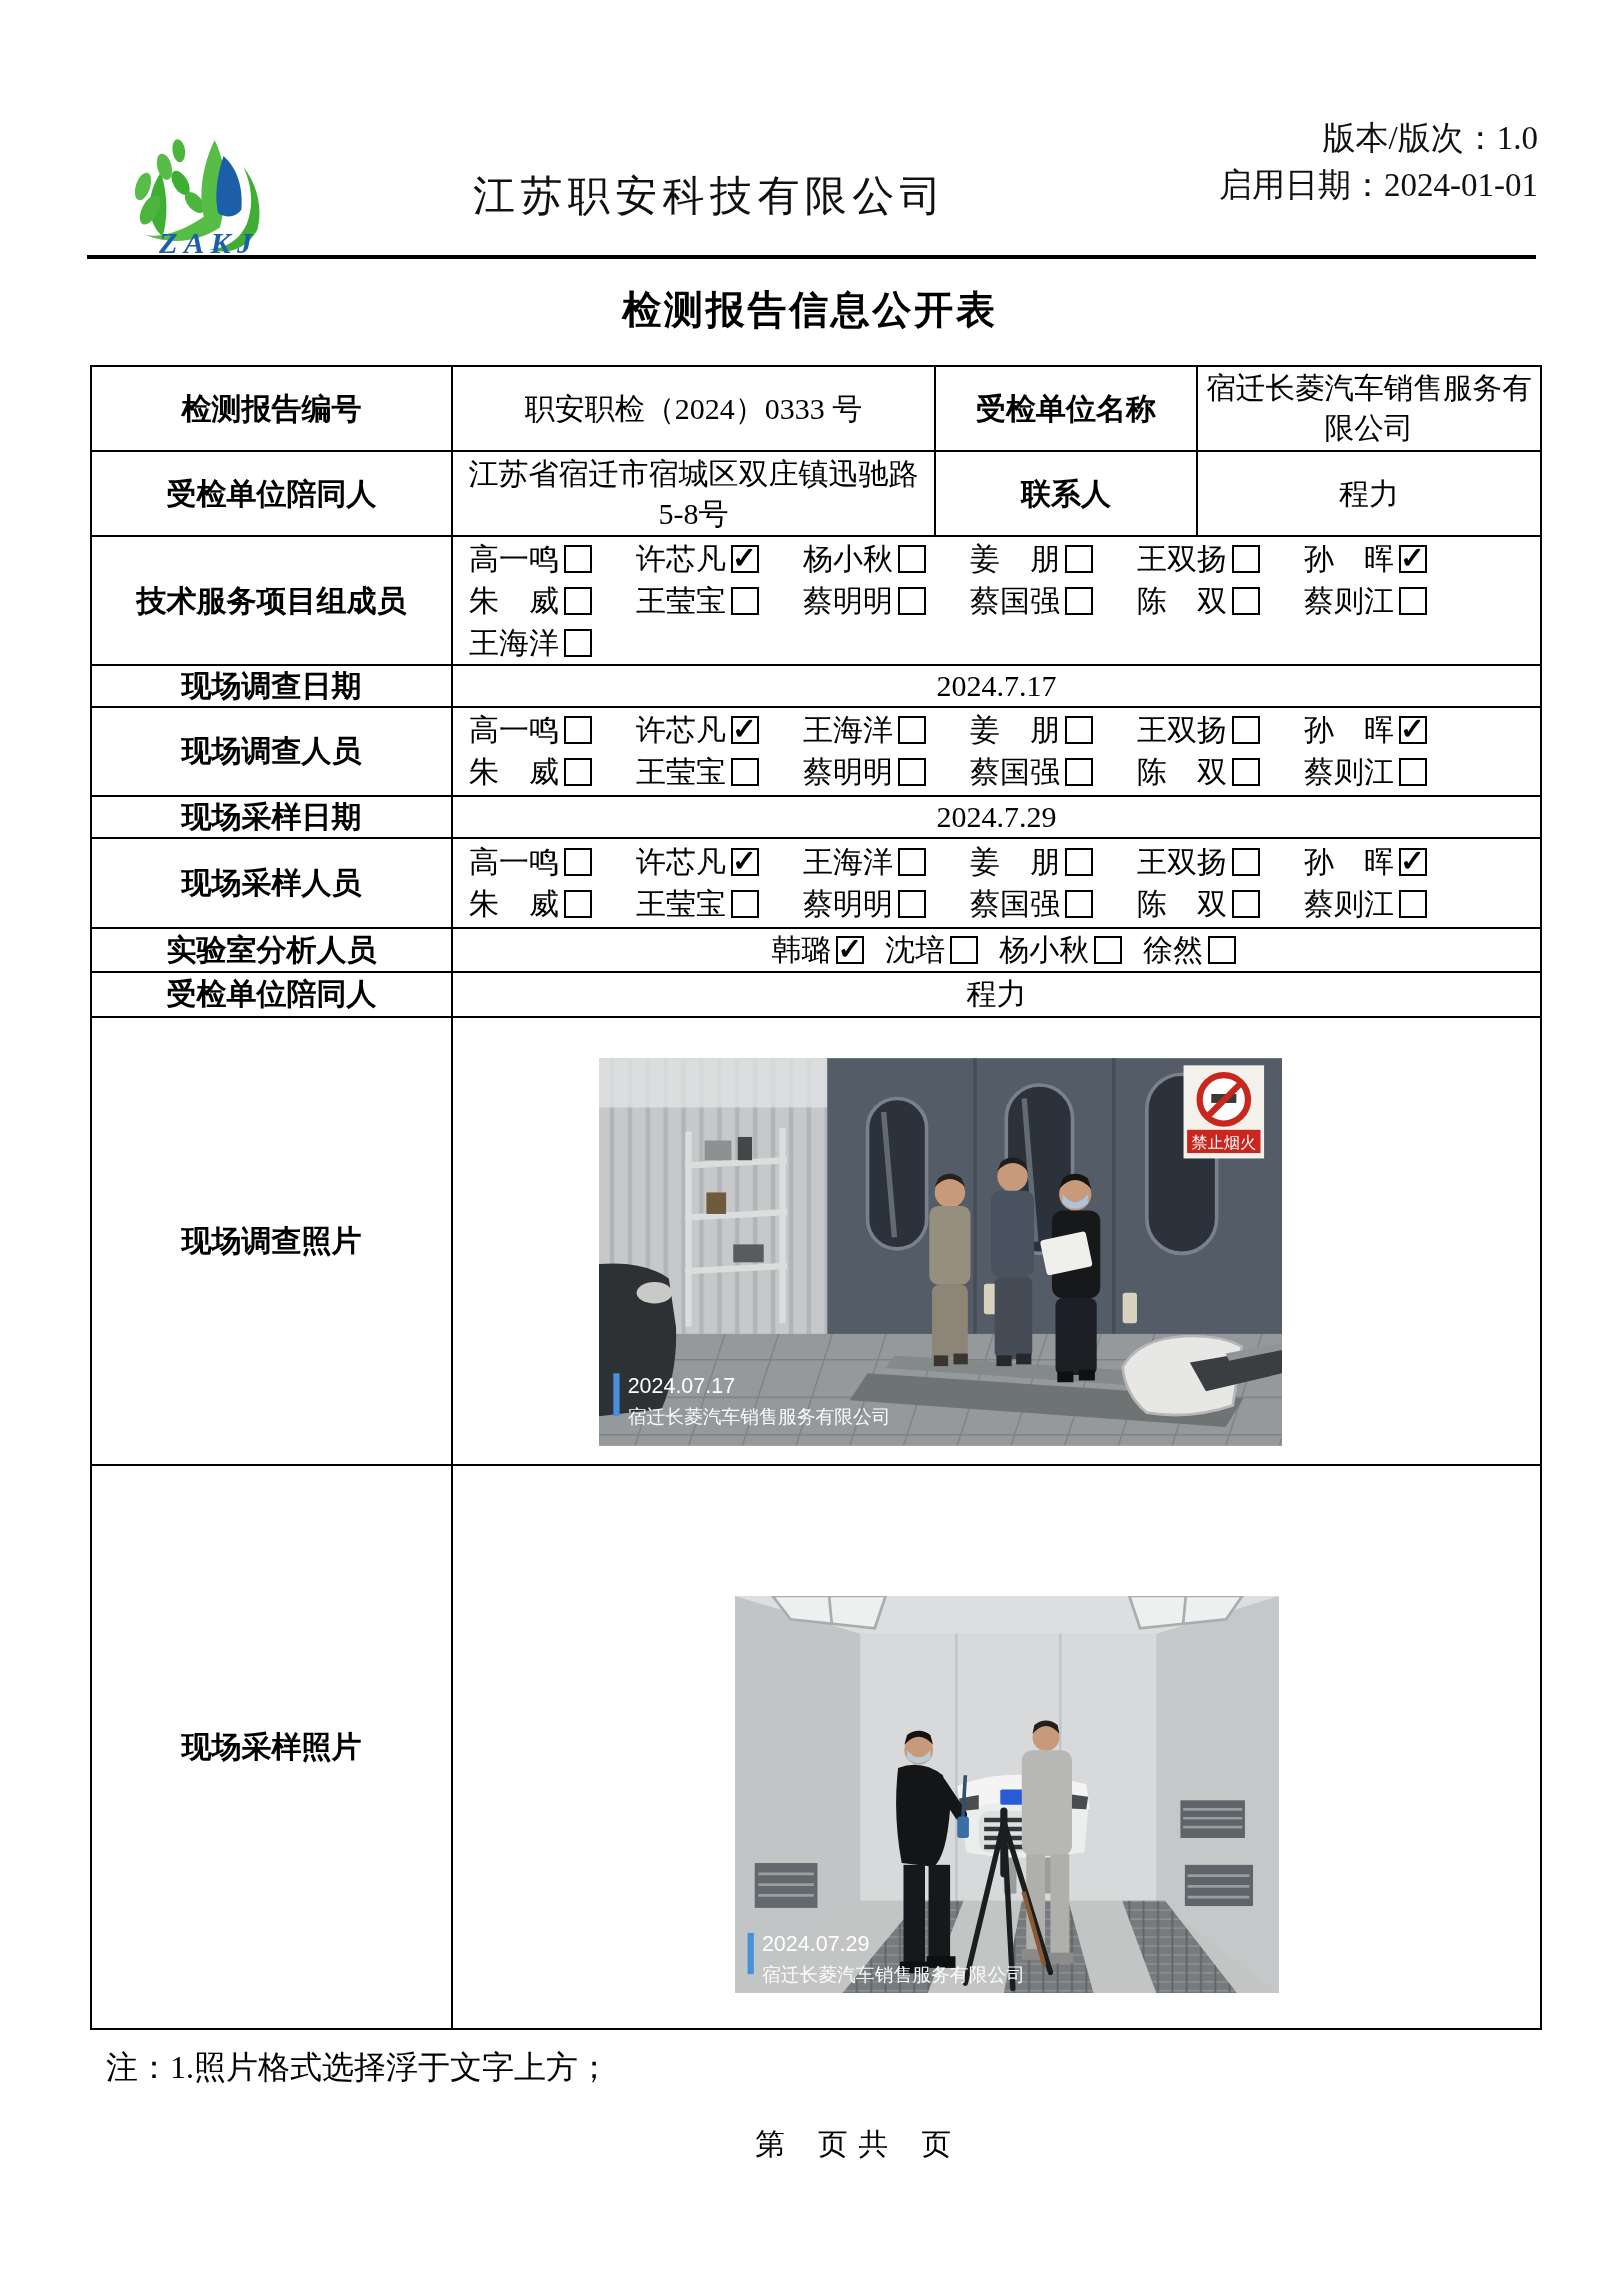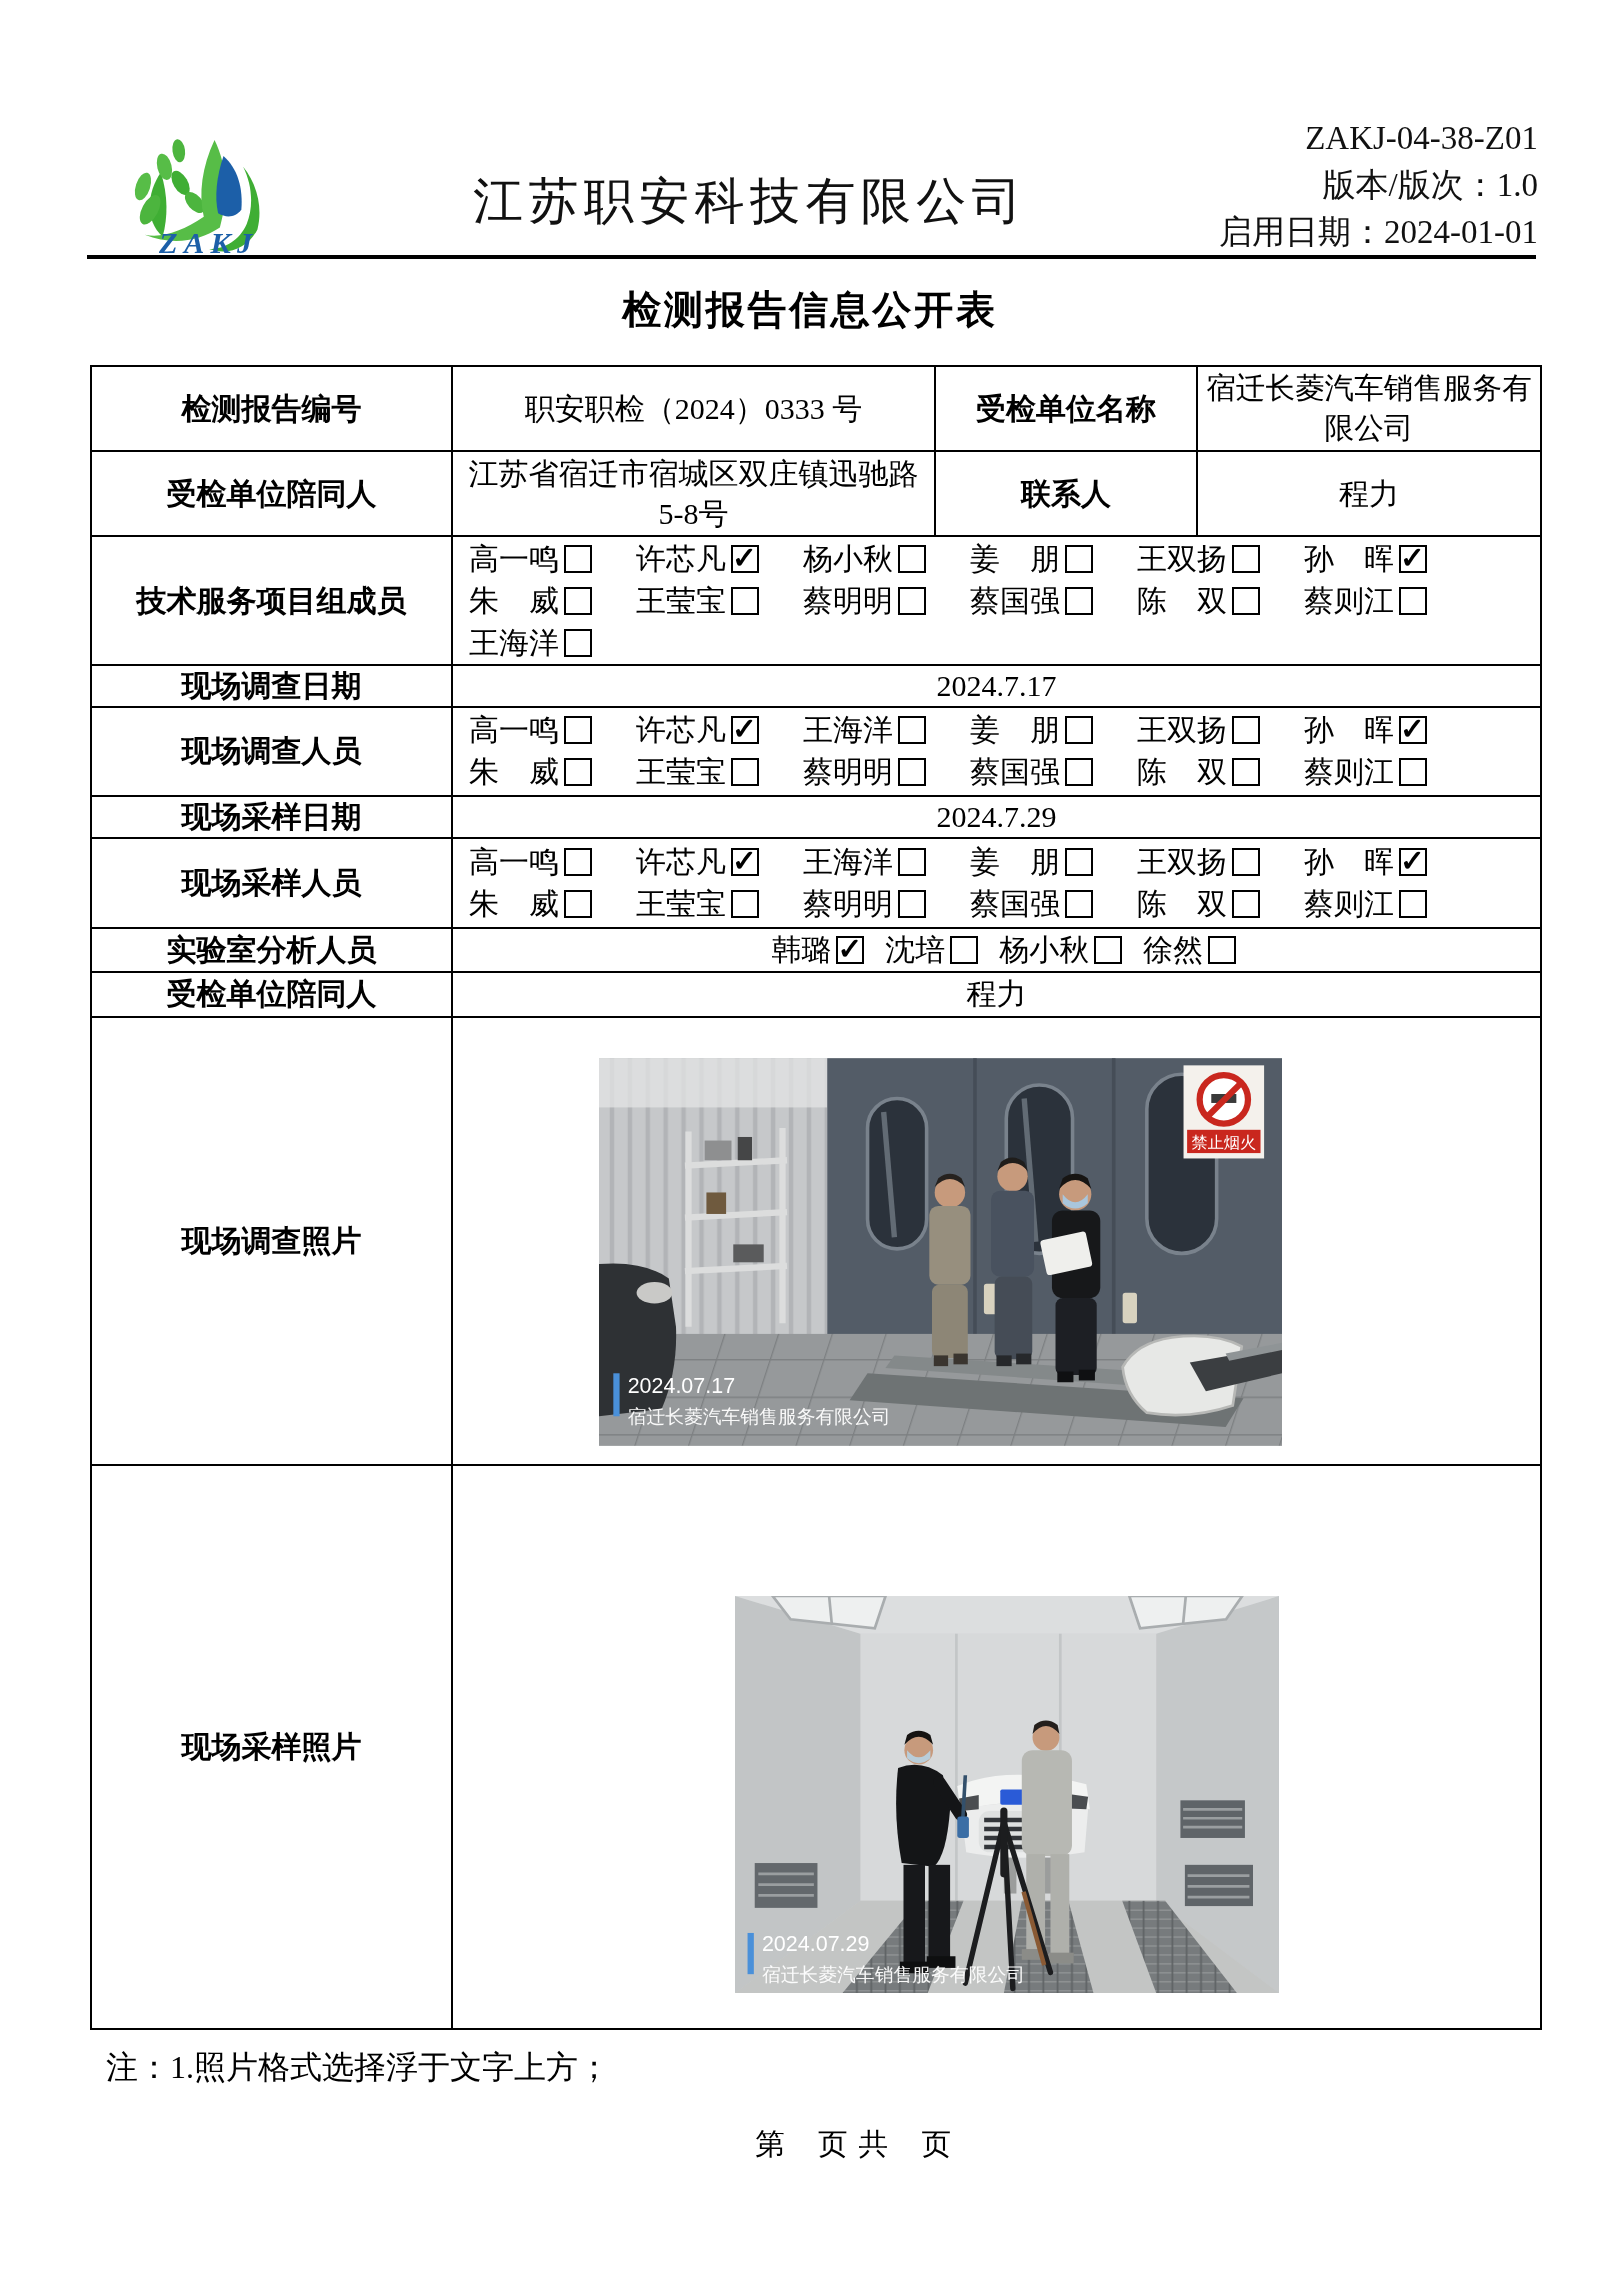--- a/index.html
+++ b/index.html
@@ -4,21 +4,21 @@
 <style>
   html,body{margin:0;padding:0;background:#9a9a9a;}
   .page{
     position:relative;width:1620px;height:2293px;background:#ffffff;
     font-family:"Liberation Serif","DejaVu Serif",serif;color:#000;
     margin:0 auto;overflow:hidden;
   }
   
   .logo{position:absolute;left:109px;top:131px;}
   .company-name{
-    position:absolute;left:473px;top:168px;font-size:50px;letter-spacing:5.4px;color:#111;
+    position:absolute;left:473px;top:168px;font-size:42px;letter-spacing:5.4px;color:#111;
   }
   .head-right{
     position:absolute;right:82px;top:115px;text-align:right;
     font-size:33px;line-height:47px;color:#111;
   }
   .head-rule{position:absolute;left:87px;top:255px;width:1449px;height:3.6px;background:#000;}
   
   .doc-title{
     position:absolute;left:0;top:283px;width:100%;text-align:center;
     font-size:39px;font-weight:bold;letter-spacing:2.7px;
@@ -74,21 +74,20 @@
       <path d="M118 10 C104 40 100 70 106 96 C82 112 60 120 40 116 C70 128 100 124 124 108 C134 72 132 38 118 10Z" fill="#57bd47"></path>
       <path d="M128 28 C120 52 118 74 122 92 C132 98 142 96 148 88 C150 64 144 42 128 28Z" fill="#1c5fa8"></path>
       <path d="M150 40 C160 60 162 84 154 104 C146 122 130 132 112 132 C134 140 156 130 166 110 C172 86 166 60 150 40Z" fill="#3fae34"></path>
     </g>
     <text x="56" y="136" font-family="Liberation Serif, DejaVu Serif, serif" font-size="34" font-style="italic" font-weight="bold" letter-spacing="7" fill="#1c5fa8">ZAKJ</text>
   </svg>
 
   <div class="company-name">江苏职安科技有限公司</div>
 
   <div class="head-right">
-    <div>ZAKJ-04-38-Z01</div>
     <div>版本/版次：1.0</div>
     <div>启用日期：2024-01-01</div>
   </div>
 
   <div class="head-rule"></div>
 
   <div class="doc-title">检测报告信息公开表</div>
 
   <table class="doc">
     <colgroup>

